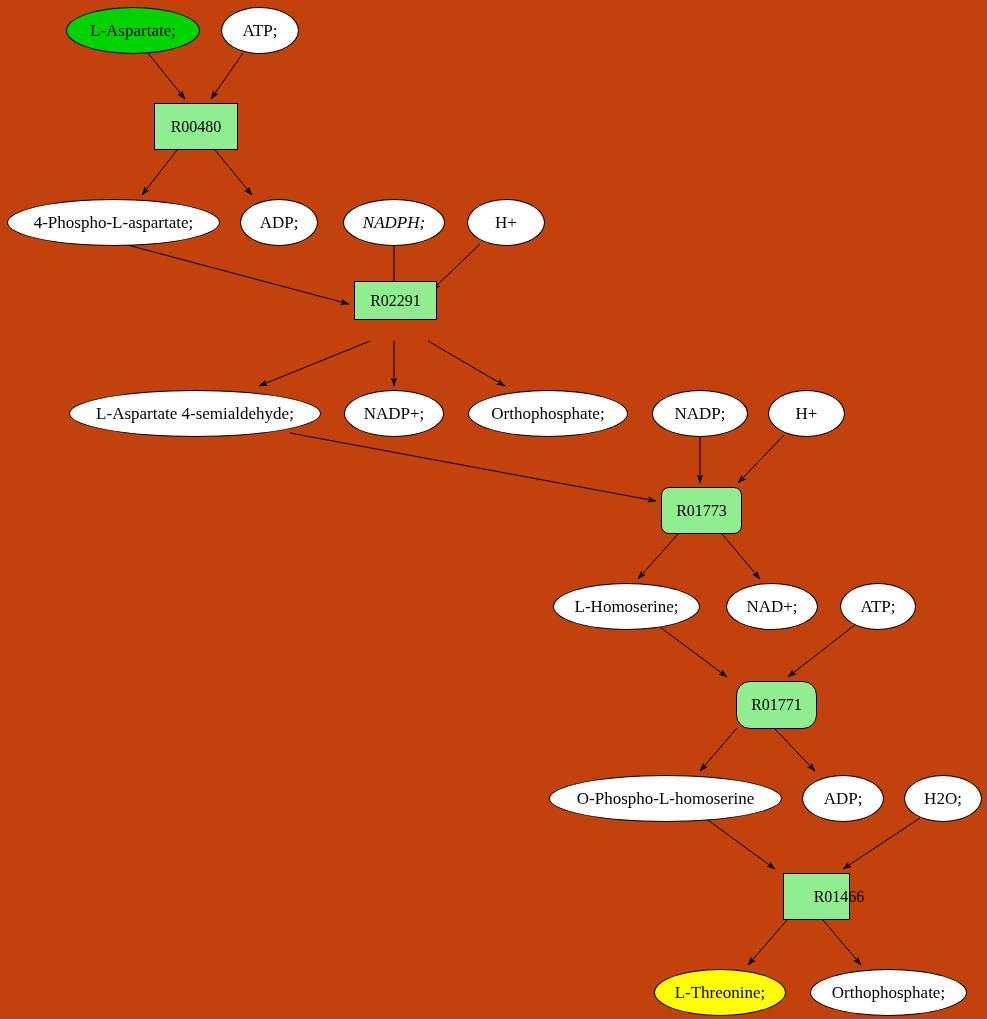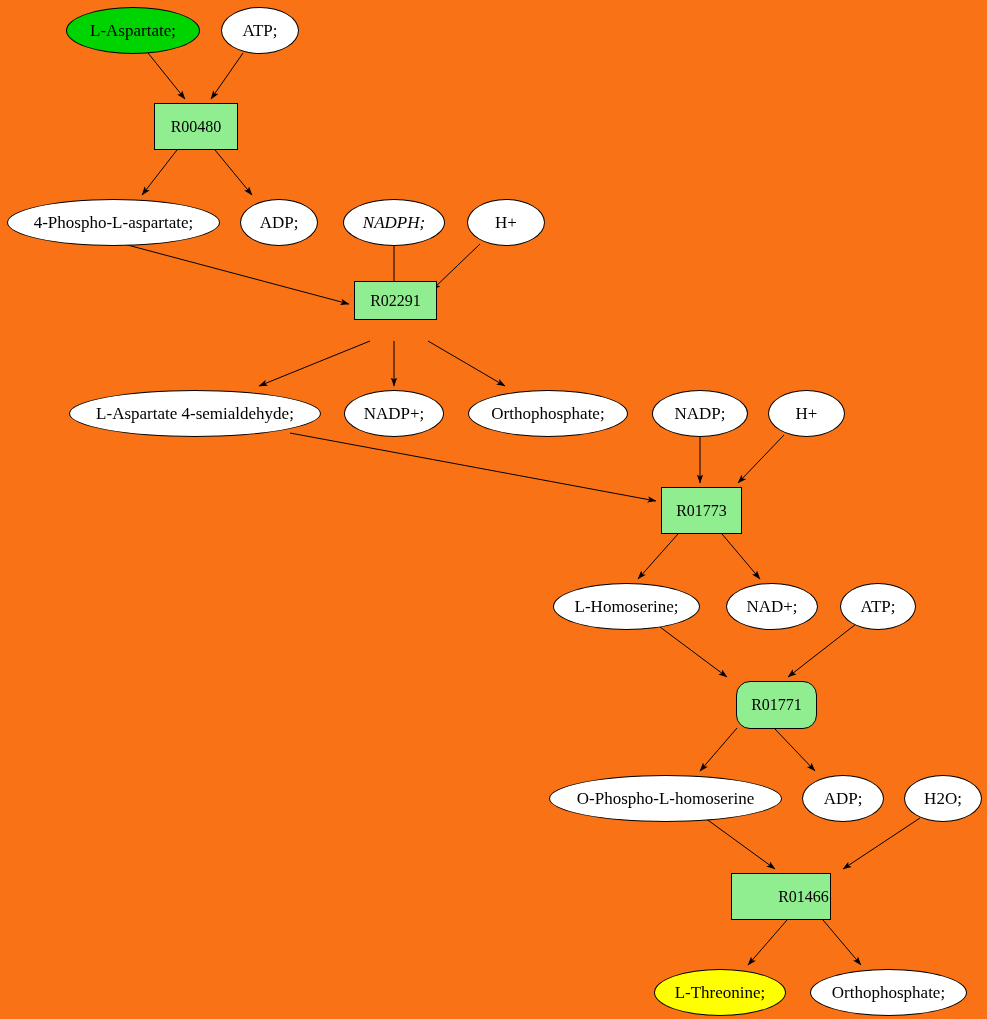--- a/index.html
+++ b/index.html
@@ -4,21 +4,21 @@
 <style>
   html, body {
     margin: 0;
     padding: 0;
     background: #ffffff;
   }
   #canvas {
     position: relative;
     width: 987px;
     height: 1019px;
-    background: #f97316;
+    background: #c2410c;
     font-family: "Liberation Serif", "DejaVu Serif", serif;
     overflow: hidden;
   }
   svg#edges {
     position: absolute;
     left: 0;
     top: 0;
     width: 987px;
     height: 1019px;
     pointer-events: none;
@@ -120,21 +120,21 @@
       </div>
       <div class="node ellipse" style="left: 468px; top: 390px; width: 160px; height: 47px;">
         <span>Orthophosphate;</span>
       </div>
       <div class="node ellipse" style="left: 652px; top: 390px; width: 96px; height: 47px;">
         <span>NADP;</span>
       </div>
       <div class="node ellipse" style="left: 768px; top: 390px; width: 77px; height: 47px;">
         <span>H+</span>
       </div>
-      <div class="node rect" style="left: 661px; top: 487px; width: 81px; height: 47px;">
+      <div class="node rect" style="left: 661px; top: 487px; width: 81px; height: 47px; border-radius: 8px;">
         <span>R01773</span>
       </div>
       <div class="node ellipse" style="left: 553px; top: 583px; width: 147px; height: 47px;">
         <span>L-Homoserine;</span>
       </div>
       <div class="node ellipse" style="left: 726px; top: 583px; width: 92px; height: 47px;">
         <span>NAD+;</span>
       </div>
       <div class="node ellipse" style="left: 840px; top: 583px; width: 76px; height: 47px;">
         <span>ATP;</span>
@@ -144,21 +144,21 @@
       </div>
       <div class="node ellipse" style="left: 549px; top: 775px; width: 233px; height: 47px;">
         <span>O-Phospho-L-homoserine</span>
       </div>
       <div class="node ellipse" style="left: 802px; top: 775px; width: 82px; height: 47px;">
         <span>ADP;</span>
       </div>
       <div class="node ellipse" style="left: 904px; top: 775px; width: 78px; height: 47px;">
         <span>H2O;</span>
       </div>
-      <div class="node rect" style="left: 731px; top: 873px; width: 100px; height: 47px; padding-left: 45px;">
+      <div class="node rect" style="left: 783px; top: 873px; width: 67px; height: 47px; padding-left: 45px;">
         <span>R01466</span>
       </div>
       <div class="node ellipse yellow" style="left: 654px; top: 969px; width: 132px; height: 47px;">
         <span>L-Threonine;</span>
       </div>
       <div class="node ellipse" style="left: 810px; top: 969px; width: 157px; height: 47px;">
         <span>Orthophosphate;</span>
       </div>
     </div>
 

